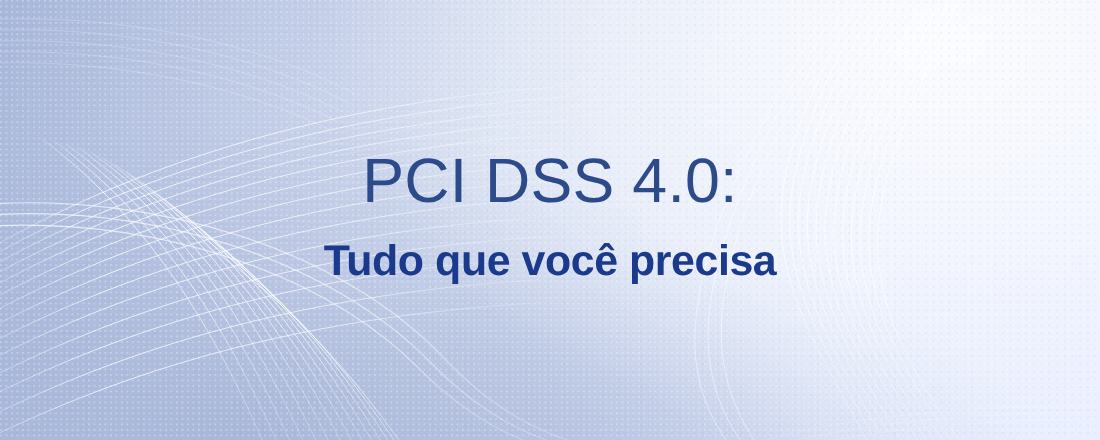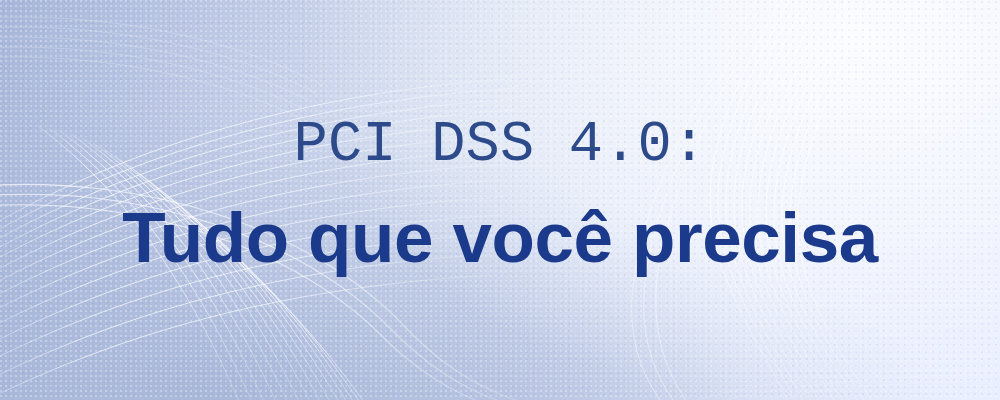--- a/index.html
+++ b/index.html
@@ -93,25 +93,24 @@
   }
 
   .line-thin {
     font-size: 57px;
     font-weight: 300;
     letter-spacing: 0.2px;
     line-height: 1.0;
     color: #2d4a8a;
     margin: 0 0 20px 0;
     white-space: nowrap;
-    font-family: Liberation Mono, monospace;
   }
 
   .line-bold {
-    font-size: 71px;
+    font-size: 39px;
     font-weight: 700;
     letter-spacing: -0.4px;
     line-height: 1.24;
     color: #1b3a8c;
     margin: 0;
     white-space: nowrap;
   }
 </style>
 </head>
 <body>

